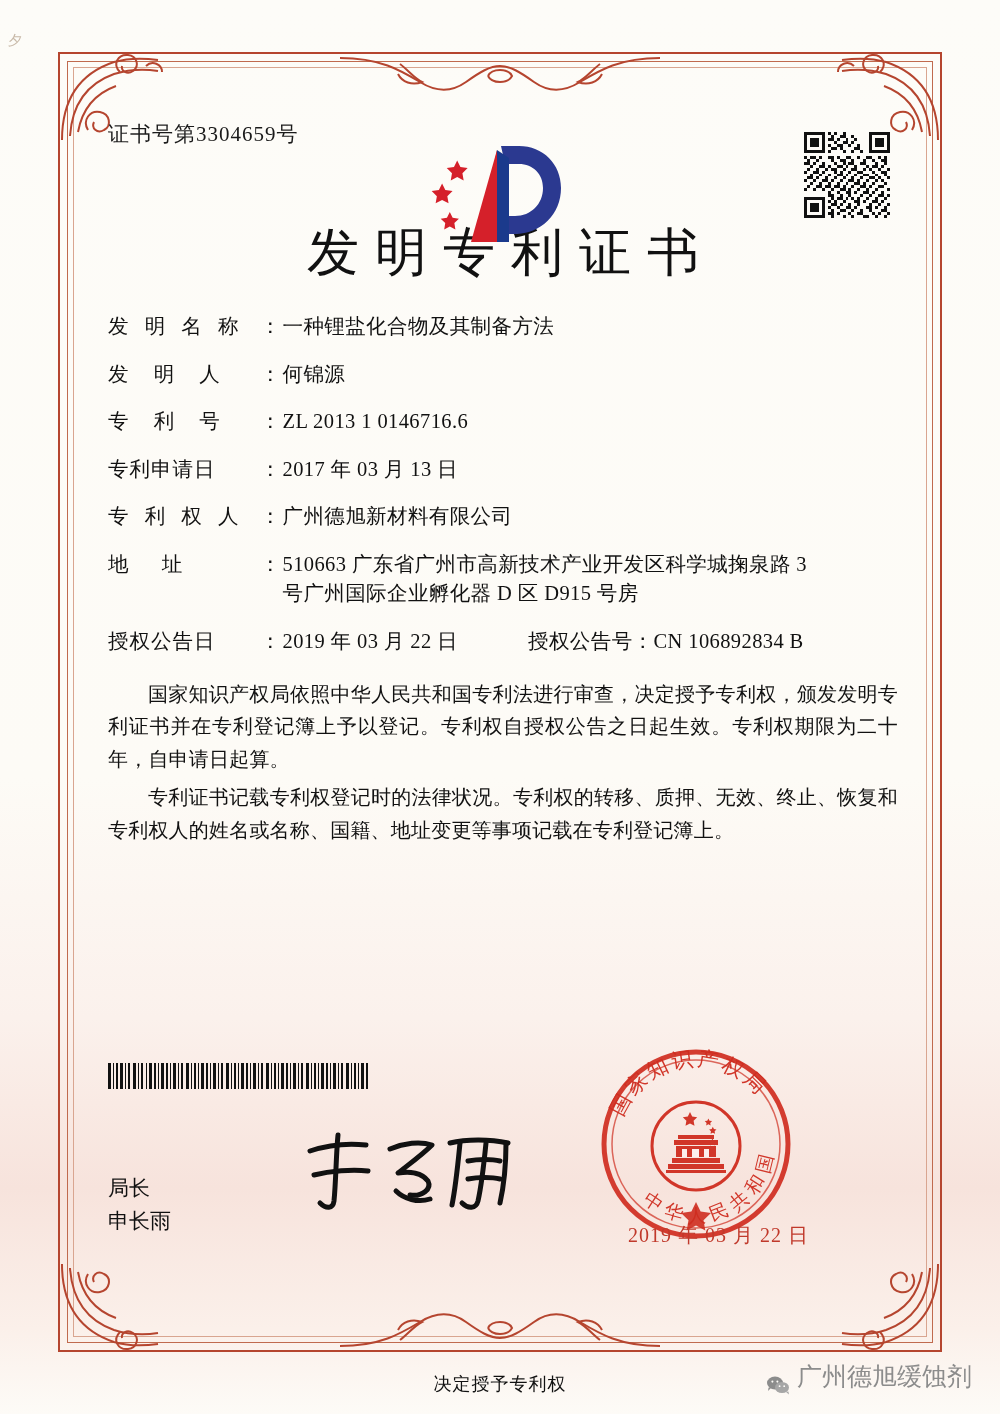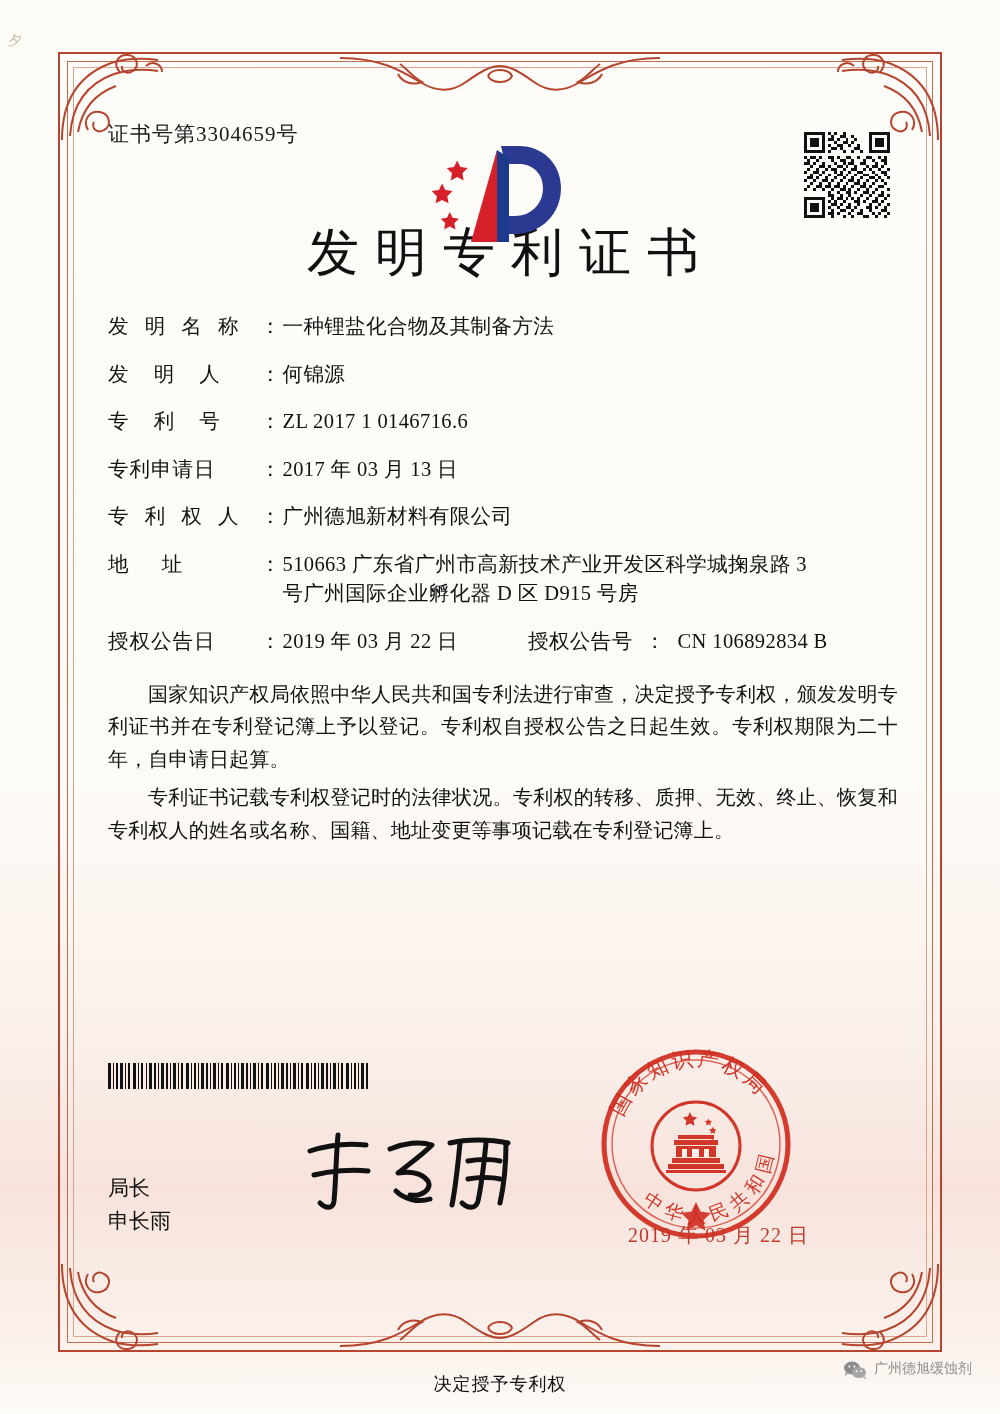--- a/index.html
+++ b/index.html
@@ -64,21 +64,21 @@
   .row{display:flex;margin-bottom:27px;align-items:flex-start;}
   .lbl{width:152px;flex:0 0 152px;letter-spacing:0px;white-space:nowrap;}
   .lbl.sp1{letter-spacing:5.5px;}
   .lbl.sp2{letter-spacing:10px;}
   .lbl.sp3{letter-spacing:14px;}
   .lbl.sp4{letter-spacing:1px;}
   .colon{margin:0 2px 0 0;}
   .val{flex:1;letter-spacing:0.4px;}
   .val .l2{display:block;margin-top:9px;}
   .row.two .val{display:flex;}
-  .seg2{margin-left:70px;display:flex;gap:12px;}
+  .seg2{margin-left:70px;display:flex;}
   .seg2 .lbl2{white-space:nowrap;}
 
   .para{
     margin-top:10px;font-size:20px;line-height:1.62;text-align:justify;
     text-indent:2em;color:#111;letter-spacing:0.2px;
   }
   .para+.para{margin-top:6px;}
 
   .barcode{position:absolute;left:108px;top:1063px;width:262px;height:26px;}
   .barcode svg{display:block;}
@@ -87,21 +87,21 @@
   .sig{position:absolute;left:300px;top:1125px;width:230px;height:90px;}
   .sig svg{display:block;}
 
   .seal{position:absolute;left:592px;top:1040px;width:208px;height:208px;}
   .seal svg{display:block;}
   .seal-date{position:absolute;left:628px;top:1222px;font-size:20px;color:#c0392b;letter-spacing:1px;}
 
   .pagenum{position:absolute;left:0;right:0;top:1288px;text-align:center;font-size:19px;color:#111;}
   .footnote{position:absolute;left:0;right:0;top:1372px;text-align:center;font-size:18px;color:#111;letter-spacing:1px;}
 
-  .wm{position:absolute;right:28px;top:1360px;display:flex;align-items:flex-start;gap:7px;color:#8c8c8c;font-size:14px;}
+  .wm{position:absolute;right:28px;top:1360px;display:flex;align-items:flex-end;gap:7px;color:#8c8c8c;font-size:25px;}
   .wm .wmlogo{width:24px;height:20px;}
 </style>
 </head>
 <body>
 
 <div class="page">
 
   <div class="corner-mark">夕</div>
 
   <div class="frame">
@@ -428,21 +428,21 @@
 
       <div class="row">
         <div class="lbl sp2">发    明    人</div>
         <div class="colon">：</div>
         <div class="val">何锦源</div>
       </div>
 
       <div class="row">
         <div class="lbl sp2">专    利    号</div>
         <div class="colon">：</div>
-        <div class="val">ZL 2017 1 0146716.6</div>
+        <div class="val">ZL 2013 1 0146716.6</div>
       </div>
 
       <div class="row">
         <div class="lbl sp4">专利申请日</div>
         <div class="colon">：</div>
         <div class="val">2017 年 03 月 13 日</div>
       </div>
 
       <div class="row">
         <div class="lbl sp1">专 利 权 人</div>

